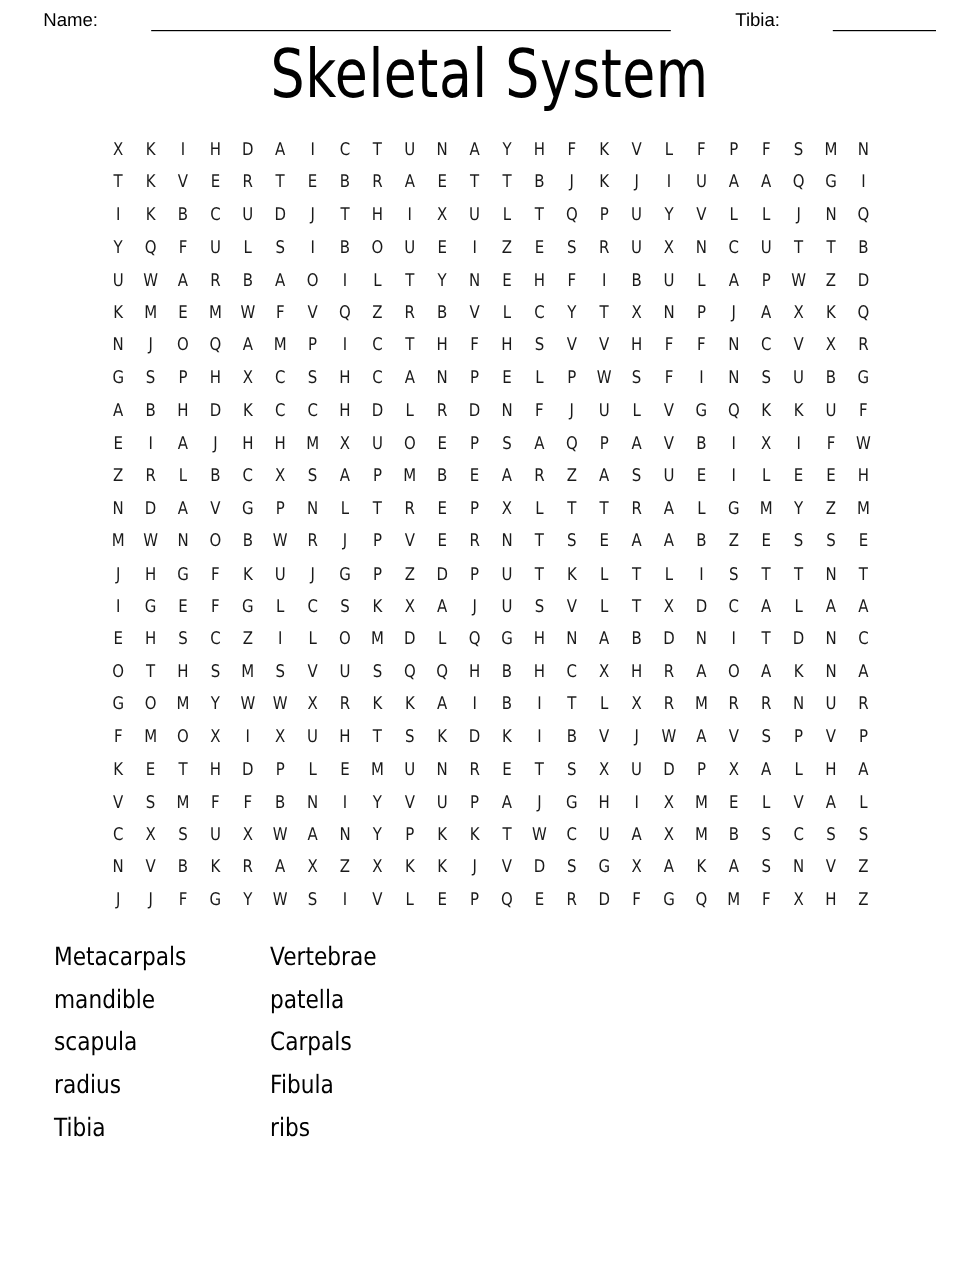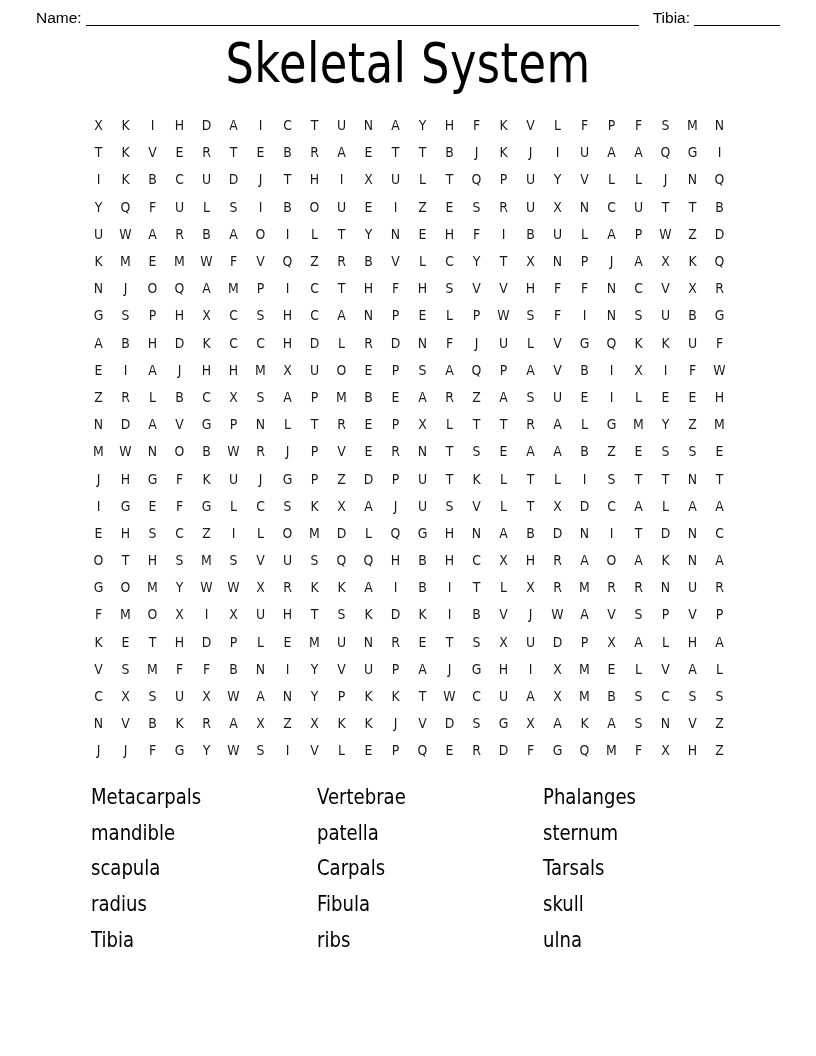--- a/index.html
+++ b/index.html
@@ -20,20 +20,21 @@
   #header-row {
     position: absolute;
     top: 0px;
     left: 0px;
     width: 816px;
     height: 26px;
     display: flex;
     align-items: flex-end;
     padding: 0 36px 0 36px;
     box-sizing: border-box;
+    gap: 40px;
   }
   .hdr-label {
     font-family: "Liberation Sans", sans-serif;
     font-size: 15.5px;
     line-height: 17px;
     white-space: nowrap;
     letter-spacing: 0px;
   }
   .hdr-rule {
     border-bottom: 1px solid #000;
@@ -87,21 +88,20 @@
   #word-list {
     position: absolute;
     top: 780px;
     left: 45px;
     width: 730px;
     display: flex;
   }
   .word-col {
     width: 180px;
     flex: 0 0 180px;
-    margin-left: 46px;
   }
   .word-item {
     font-family: "DejaVu Sans", sans-serif;
     font-size: 21px;
     line-height: 35.7px;
     white-space: nowrap;
     transform: scaleX(0.86);
     transform-origin: left center;
   }
 </style>
@@ -752,20 +752,13 @@
       <div class="word-item">radius</div>
       <div class="word-item">Tibia</div>
     </div>
     <div class="word-col">
       <div class="word-item">Vertebrae</div>
       <div class="word-item">patella</div>
       <div class="word-item">Carpals</div>
       <div class="word-item">Fibula</div>
       <div class="word-item">ribs</div>
     </div>
-    <div class="word-col">
-      <div class="word-item">Phalanges</div>
-      <div class="word-item">sternum</div>
-      <div class="word-item">Tarsals</div>
-      <div class="word-item">skull</div>
-      <div class="word-item">ulna</div>
-    </div>
   </div>
 
 </body></html>

